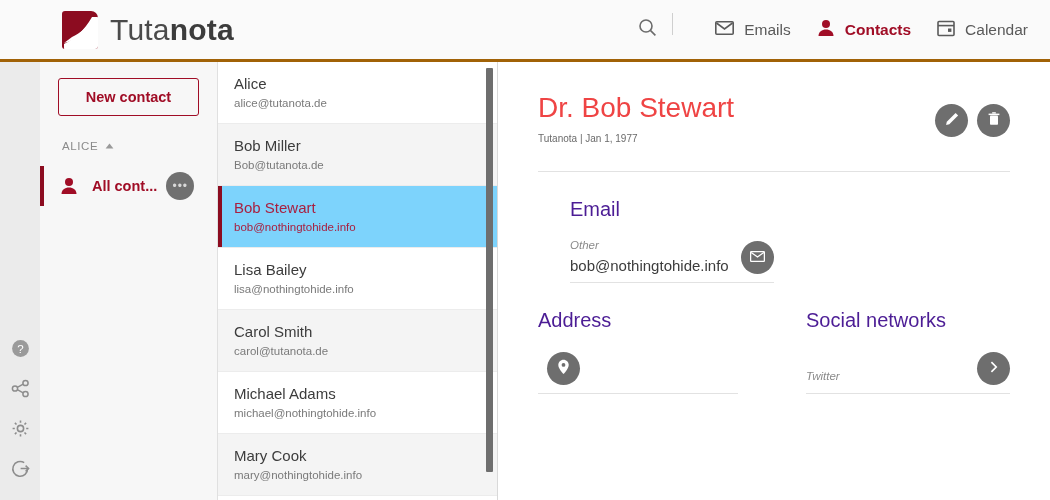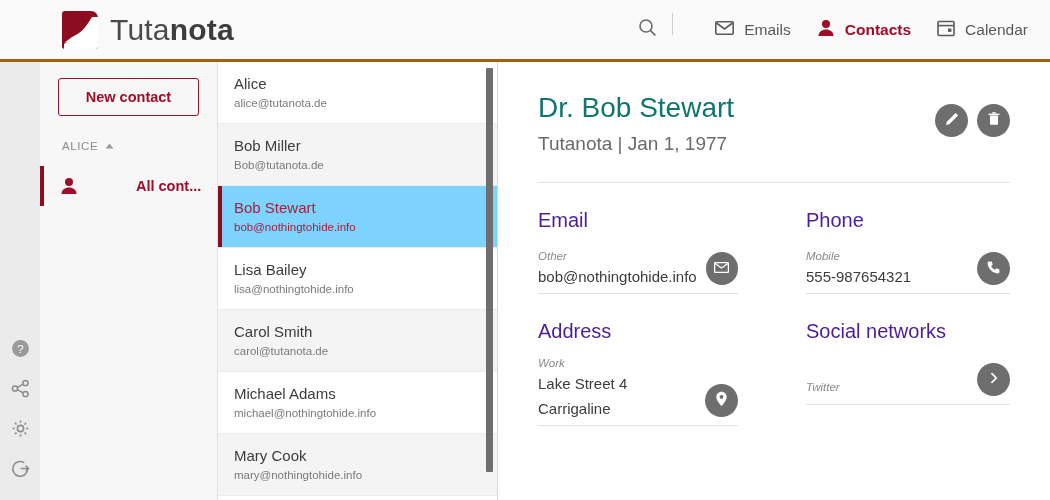--- a/index.html
+++ b/index.html
@@ -102,21 +102,20 @@
     display: flex; align-items: center;
     cursor: pointer;
   }
   .group-header .caret { margin-left: 7px; display: flex; }
   .sidebar-row {
     margin-top: 14px;
     height: 40px;
     display: flex; align-items: center;
     position: relative;
     cursor: pointer;
-    gap: 44px;
   }
   .sidebar-row.selected::before {
     content: "";
     position: absolute; left: 0; top: 0;
     width: 4px; height: 40px;
     background: #8c0c20;
   }
   .sidebar-row .s-icon { margin-left: 20px; display: flex; }
   .sidebar-row .s-label {
     margin-left: 14px;
@@ -180,24 +179,24 @@
 
   
   .detail {
     flex: 1;
     background: #ffffff;
     padding: 30px 40px 0 40px;
     overflow: hidden;
   }
   .detail-head { display: flex; align-items: flex-start; }
   .detail-title {
-    font-size: 28px; color: #0f766e; font-weight: normal; line-height: 32px;
+    font-size: 28px; color: #ef4444; font-weight: normal; line-height: 32px;
   }
   .detail-sub {
-    font-size: 19px; color: #6a6a6a; margin-top: 9px;
+    font-size: 10px; color: #6a6a6a; margin-top: 9px;
   }
   .detail-actions { margin-left: auto; display: flex; padding-top: 12px; }
   .circle-btn {
     width: 33px; height: 33px;
     border-radius: 50%;
     background: #6e6e6e;
     display: flex; align-items: center; justify-content: center;
     margin-left: 9px;
     cursor: pointer;
     border: none;
@@ -443,47 +442,26 @@
               <span>
                 <svg width="15" height="11" viewBox="0 0 15 11">
                   <rect x="0.6" y="0.6" width="13.8" height="9.8" rx="1" fill="none" stroke="#ffffff" stroke-width="1.3"></rect>
                   <path d="M1.2 1.4 L7.5 6 L13.8 1.4" fill="none" stroke="#ffffff" stroke-width="1.3"></path>
                 </svg>
               </span>
             </button>
           </div>
         </div>
 
-        <div class="col">
-          <div class="section-title">Phone</div>
-          <div class="field">
-            <div class="field-text">
-              <div class="field-label">Mobile</div>
-              <div class="field-value">555-987654321</div>
-            </div>
-            <button class="circle-btn">
-              <span>
-                <svg width="15" height="15" viewBox="0 0 15 15">
-                  <path d="M3.2 1.6 L5.6 1.6 L6.8 4.6 L5.2 5.9 C6 7.8 7.2 9 9.1 9.8 L10.4 8.2 L13.4 9.4 L13.4 11.8 C13.4 12.7 12.7 13.4 11.8 13.4 C6.6 13 2 8.4 1.6 3.2 C1.6 2.3 2.3 1.6 3.2 1.6 Z" fill="#ffffff"></path>
-                </svg>
-              </span>
-            </button>
-          </div>
-        </div>
       </div>
 
       <div class="fields">
         <div class="col">
           <div class="section-title">Address</div>
           <div class="field">
-            <div class="field-text">
-              <div class="field-label">Work</div>
-              <div class="field-value">Lake Street 4</div>
-              <div class="field-value">Carrigaline</div>
-            </div>
             <button class="circle-btn">
               <span>
                 <svg width="13" height="16" viewBox="0 0 13 16">
                   <path d="M6.5 0.8 C3.6 0.8 1.3 3.1 1.3 6 C1.3 9.8 6.5 15 6.5 15 C6.5 15 11.7 9.8 11.7 6 C11.7 3.1 9.4 0.8 6.5 0.8 Z" fill="#ffffff"></path>
                   <circle cx="6.5" cy="5.9" r="1.9" fill="#6e6e6e"></circle>
                 </svg>
               </span>
             </button>
           </div>
         </div>

